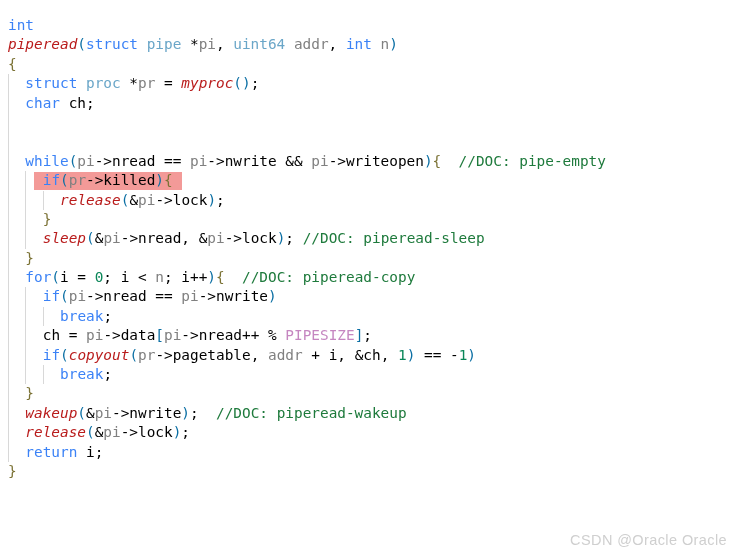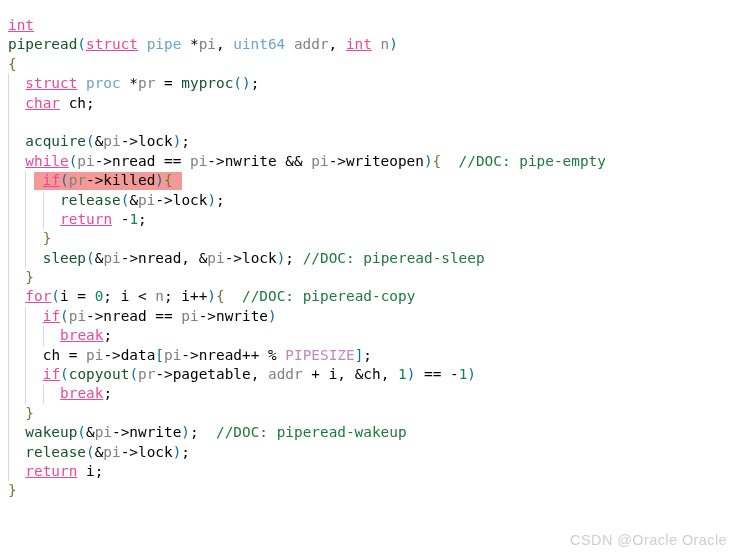--- a/index.html
+++ b/index.html
@@ -37,24 +37,24 @@
     line-height: 19.4px;
     font-size: 14.4px;
     white-space: pre;
     color: #000000;
     letter-spacing: 0px;
   }
 
   .code-line .seg { white-space: pre; }
 
   
-  .kw      { color: #ec4899; text-decoration: underline; }           
+  .kw      { color: #3b82f6; }           
   .type    { color: #6aa6c8; }           
   .var     { color: #808080; }           
-  .fn      { color: #14532d; }           
+  .fn      { color: #b91c1c; font-style: italic; }           
   .punct   { color: #0b6fa4; }           
   .brace   { color: #7c7336; }           
   .num     { color: #098658; }           
   .macro   { color: #c586c0; }           
   .cmt     { color: #1e7a3c; }           
   .op      { color: #000000; }
 
   
   .guide {
     position: absolute;
@@ -93,25 +93,24 @@
 <body>
 
 <div id="code-editor">
   <div id="code-lines">
       <div class="code-line"><span class="txt" style="padding-left: 4px;"><span class="seg kw">int</span></span></div>
       <div class="code-line"><span class="txt" style="padding-left: 4px;"><span class="seg fn">piperead</span><span class="seg punct">(</span><span class="seg kw">struct</span><span class="seg op"> </span><span class="seg type">pipe</span><span class="seg op"> *</span><span class="seg var">pi</span><span class="seg op">, </span><span class="seg type">uint64</span><span class="seg op"> </span><span class="seg var">addr</span><span class="seg op">, </span><span class="seg kw">int</span><span class="seg op"> </span><span class="seg var">n</span><span class="seg punct">)</span></span></div>
       <div class="code-line"><span class="txt" style="padding-left: 4px;"><span class="seg brace">{</span></span></div>
       <div class="code-line"><div class="guide" style="left: 4px;"></div><span class="txt" style="padding-left: 21.36px;"><span class="seg kw">struct</span><span class="seg op"> </span><span class="seg type">proc</span><span class="seg op"> *</span><span class="seg var">pr</span><span class="seg op"> = </span><span class="seg fn">myproc</span><span class="seg punct">()</span><span class="seg op">;</span></span></div>
       <div class="code-line"><div class="guide" style="left: 4px;"></div><span class="txt" style="padding-left: 21.36px;"><span class="seg kw">char</span><span class="seg op"> ch;</span></span></div>
       <div class="code-line"><div class="guide" style="left: 4px;"></div><span class="txt" style="padding-left: 4px;"></span></div>
-      <div class="code-line"><div class="guide" style="left: 4px;"></div><span class="txt" style="padding-left: 21.36px;"><span class="seg fn">acquire</span><span class="seg punct">(</span><span class="seg op">&amp;</span><span class="seg var">pi</span><span class="seg op">-&gt;lock</span><span class="seg punct">)</span><span class="seg op">;</span></span></div>
+      <div class="code-line"><div class="guide" style="left: 4px;"></div></div>
       <div class="code-line"><div class="guide" style="left: 4px;"></div><span class="txt" style="padding-left: 21.36px;"><span class="seg kw">while</span><span class="seg punct">(</span><span class="seg var">pi</span><span class="seg op">-&gt;nread == </span><span class="seg var">pi</span><span class="seg op">-&gt;nwrite &amp;&amp; </span><span class="seg var">pi</span><span class="seg op">-&gt;writeopen</span><span class="seg punct">)</span><span class="seg brace">{</span><span class="seg op">  </span><span class="seg cmt">//DOC: pipe-empty</span></span></div>
       <div class="code-line"><div class="guide" style="left: 4px;"></div><div class="guide" style="left: 21.36px;"></div><div class="hl-band" style="left: 30px; width: 148px; background: rgb(243, 154, 152);"></div><span class="txt" style="padding-left: 38.72px;"><span class="seg kw">if</span><span class="seg punct">(</span><span class="seg var">pr</span><span class="seg op">-&gt;killed</span><span class="seg punct">)</span><span class="seg brace">{</span></span></div>
       <div class="code-line"><div class="guide" style="left: 4px;"></div><div class="guide" style="left: 21.36px;"></div><div class="guide" style="left: 38.72px;"></div><span class="txt" style="padding-left: 56.08px;"><span class="seg fn">release</span><span class="seg punct">(</span><span class="seg op">&amp;</span><span class="seg var">pi</span><span class="seg op">-&gt;lock</span><span class="seg punct">)</span><span class="seg op">;</span></span></div>
-      <div class="code-line"><div class="guide" style="left: 4px;"></div><div class="guide" style="left: 21.36px;"></div><div class="guide" style="left: 38.72px;"></div><span class="txt" style="padding-left: 56.08px;"><span class="seg kw">return</span><span class="seg op"> -</span><span class="seg num">1</span><span class="seg op">;</span></span></div>
       <div class="code-line"><div class="guide" style="left: 4px;"></div><div class="guide" style="left: 21.36px;"></div><span class="txt" style="padding-left: 38.72px;"><span class="seg brace">}</span></span></div>
       <div class="code-line"><div class="guide" style="left: 4px;"></div><div class="guide" style="left: 21.36px;"></div><span class="txt" style="padding-left: 38.72px;"><span class="seg fn">sleep</span><span class="seg punct">(</span><span class="seg op">&amp;</span><span class="seg var">pi</span><span class="seg op">-&gt;nread, &amp;</span><span class="seg var">pi</span><span class="seg op">-&gt;lock</span><span class="seg punct">)</span><span class="seg op">; </span><span class="seg cmt">//DOC: piperead-sleep</span></span></div>
       <div class="code-line"><div class="guide" style="left: 4px;"></div><span class="txt" style="padding-left: 21.36px;"><span class="seg brace">}</span></span></div>
       <div class="code-line"><div class="guide" style="left: 4px;"></div><span class="txt" style="padding-left: 21.36px;"><span class="seg kw">for</span><span class="seg punct">(</span><span class="seg op">i = </span><span class="seg num">0</span><span class="seg op">; i &lt; </span><span class="seg var">n</span><span class="seg op">; i++</span><span class="seg punct">)</span><span class="seg brace">{</span><span class="seg op">  </span><span class="seg cmt">//DOC: piperead-copy</span></span></div>
       <div class="code-line"><div class="guide" style="left: 4px;"></div><div class="guide" style="left: 21.36px;"></div><span class="txt" style="padding-left: 38.72px;"><span class="seg kw">if</span><span class="seg punct">(</span><span class="seg var">pi</span><span class="seg op">-&gt;nread == </span><span class="seg var">pi</span><span class="seg op">-&gt;nwrite</span><span class="seg punct">)</span></span></div>
       <div class="code-line"><div class="guide" style="left: 4px;"></div><div class="guide" style="left: 21.36px;"></div><div class="guide" style="left: 38.72px;"></div><span class="txt" style="padding-left: 56.08px;"><span class="seg kw">break</span><span class="seg op">;</span></span></div>
       <div class="code-line"><div class="guide" style="left: 4px;"></div><div class="guide" style="left: 21.36px;"></div><span class="txt" style="padding-left: 38.72px;"><span class="seg op">ch = </span><span class="seg var">pi</span><span class="seg op">-&gt;data</span><span class="seg punct">[</span><span class="seg var">pi</span><span class="seg op">-&gt;nread++ % </span><span class="seg macro">PIPESIZE</span><span class="seg punct">]</span><span class="seg op">;</span></span></div>
       <div class="code-line"><div class="guide" style="left: 4px;"></div><div class="guide" style="left: 21.36px;"></div><span class="txt" style="padding-left: 38.72px;"><span class="seg kw">if</span><span class="seg punct">(</span><span class="seg fn">copyout</span><span class="seg punct">(</span><span class="seg var">pr</span><span class="seg op">-&gt;pagetable, </span><span class="seg var">addr</span><span class="seg op"> + i, &amp;ch, </span><span class="seg num">1</span><span class="seg punct">)</span><span class="seg op"> == -</span><span class="seg num">1</span><span class="seg punct">)</span></span></div>
       <div class="code-line"><div class="guide" style="left: 4px;"></div><div class="guide" style="left: 21.36px;"></div><div class="guide" style="left: 38.72px;"></div><span class="txt" style="padding-left: 56.08px;"><span class="seg kw">break</span><span class="seg op">;</span></span></div>
       <div class="code-line"><div class="guide" style="left: 4px;"></div><span class="txt" style="padding-left: 21.36px;"><span class="seg brace">}</span></span></div>

